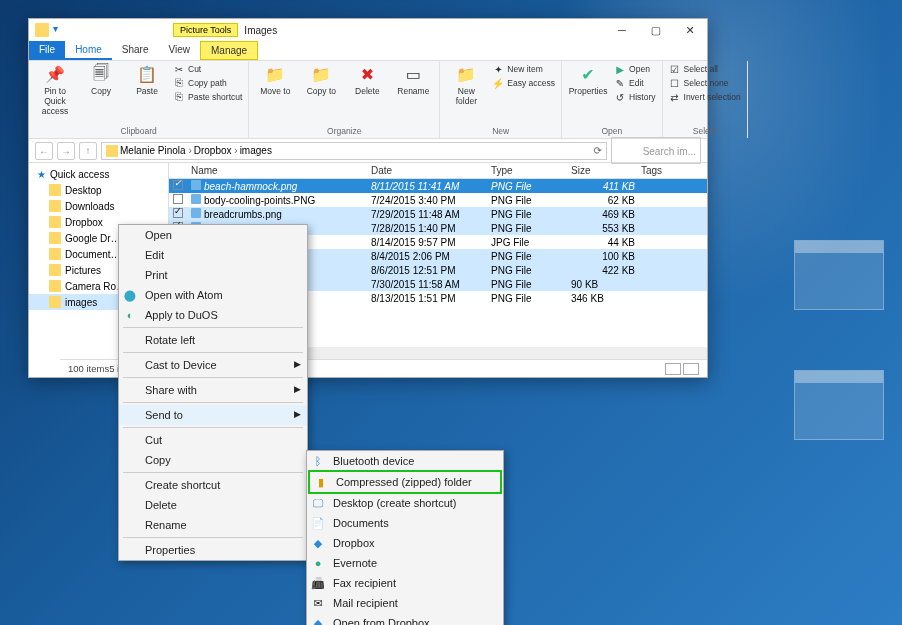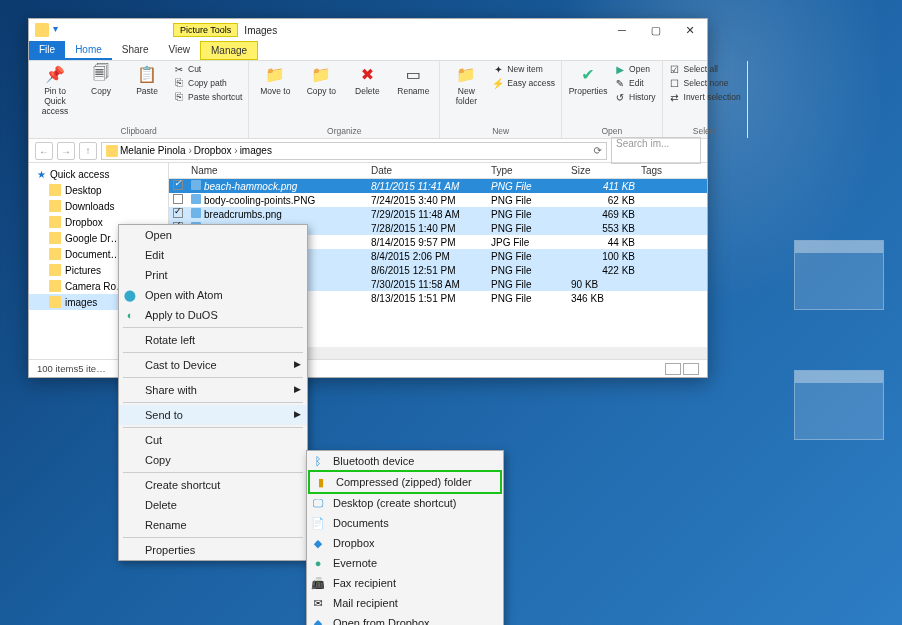--- a/index.html
+++ b/index.html
@@ -37,36 +37,36 @@
 .rgroup .row { display: flex; gap: 6px; align-items: flex-start; flex: 1; }
 .rgroup .lbl { text-align: center; font-size: 8.5px; color: #666; }
 .rbtn { display: flex; flex-direction: column; align-items: center; gap: 1px; width: 40px; font-size: 8.5px; text-align: center; }
 .rbtn .icn { width: 22px; height: 22px; display: flex; align-items: center; justify-content: center; font-size: 16px; }
 .rmini { font-size: 8.5px; display: flex; align-items: center; gap: 3px; white-space: nowrap; }
 .rmini .icn { width: 12px; height: 12px; display: inline-flex; align-items: center; justify-content: center; font-size: 10px; }
 .addr { height: 24px; display: flex; align-items: center; gap: 4px; border-bottom: 1px solid #ddd; padding: 0 6px; font-size: 10px; }
 .addr .navbtn { width: 18px; height: 18px; border: 1px solid #ccc; border-radius: 2px; display: flex; align-items: center; justify-content: center; color: #888; font-size: 10px; }
 .addr .path { flex: 1; border: 1px solid #ccc; height: 18px; display: flex; align-items: center; padding: 0 4px; gap: 2px; }
 .addr .crumb::after { content: " ›"; color: #666; }
-.addr .search { width: 90px; border: 1px solid #ccc; height: 27px; padding: 0 4px; color: #999; }
+.addr .search { width: 90px; border: 1px solid #ccc; height: 27px; padding: 8px 4px; color: #999; text-align: right; }
 .body { display: flex; height: calc(100% - 22px - 20px - 78px - 24px - 18px); }
 .sidebar { width: 140px; border-right: 1px solid #ddd; font-size: 10px; padding: 4px 0; overflow: hidden; }
 .sidebar .item { padding: 2px 8px 2px 20px; display: flex; align-items: center; gap: 4px; white-space: nowrap; }
 .sidebar .item.header { padding-left: 8px; font-weight: 500; }
 .sidebar .item.sel { background: #cde8ff; }
 .sidebar .ficn { width: 12px; height: 12px; display: inline-block; }
 .files { flex: 1; font-size: 10px; overflow: hidden; position: relative; }
 .files .cols { display: grid; grid-template-columns: 18px 180px 120px 80px 70px 50px; border-bottom: 1px solid #ddd; padding: 2px 4px; color: #333; }
 .files .row { display: grid; grid-template-columns: 18px 180px 120px 80px 70px 50px; padding: 1px 4px; align-items: center; }
 .files .row.sel { background: #cde8ff; }
 .files .row.selfocus { background: #2a8cd8; color: #fff; font-style: italic; }
 .files .row .chk { width: 10px; height: 10px; border: 1px solid #888; display: inline-block; position: relative; }
 .files .row.sel .chk::after, .files .row.selfocus .chk::after { content: "✓"; position: absolute; top: -3px; left: 0; font-size: 9px; }
 .files .scrollhint { position:absolute; bottom:0; left:0; right:0; height:12px; background:#eee; }
-.status { height: 18px; border-top: 1px solid #ddd; font-size: 9.5px; display: flex; align-items: center; padding: 0 8px; color: #444; }
+.status { height: 18px; border-top: 1px solid #ddd; font-size: 9.5px; display: flex; align-items: center; padding: 0 8px; color: #444; margin-left: 31px; }
 .status .viewbtns { margin-left: auto; display: flex; gap: 2px; }
 .status .viewbtns span { width: 16px; height: 12px; border: 1px solid #aaa; }
 
 
 .ctx {
   position: absolute; background: #f4f4f4; border: 1px solid #aaa; box-shadow: 2px 3px 8px rgba(0,0,0,.35);
   font-size: 11px; color: #222;
 }
 .ctx .ci { padding: 4px 22px 4px 26px; position: relative; white-space: nowrap; }
 .ctx .ci.hover { background: #e5f1fb; }

